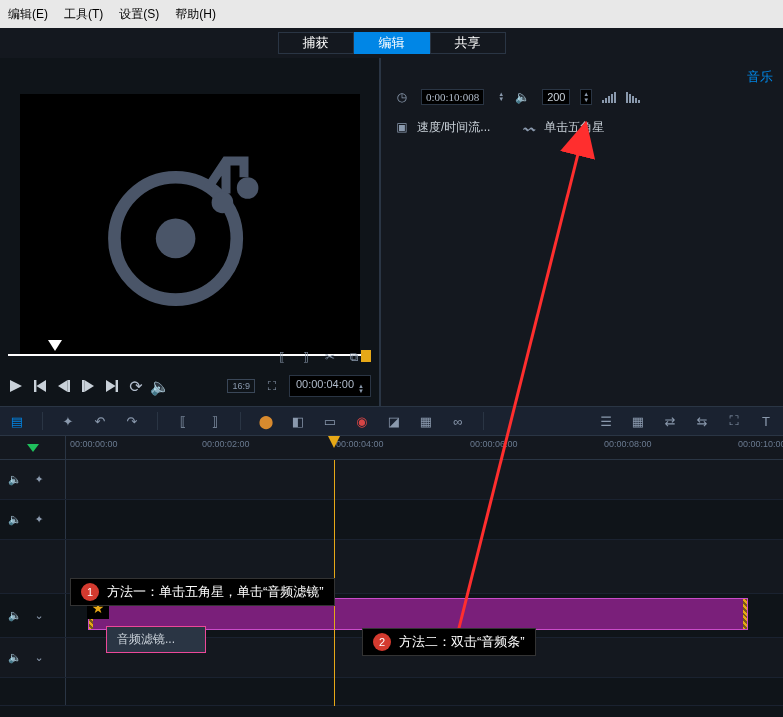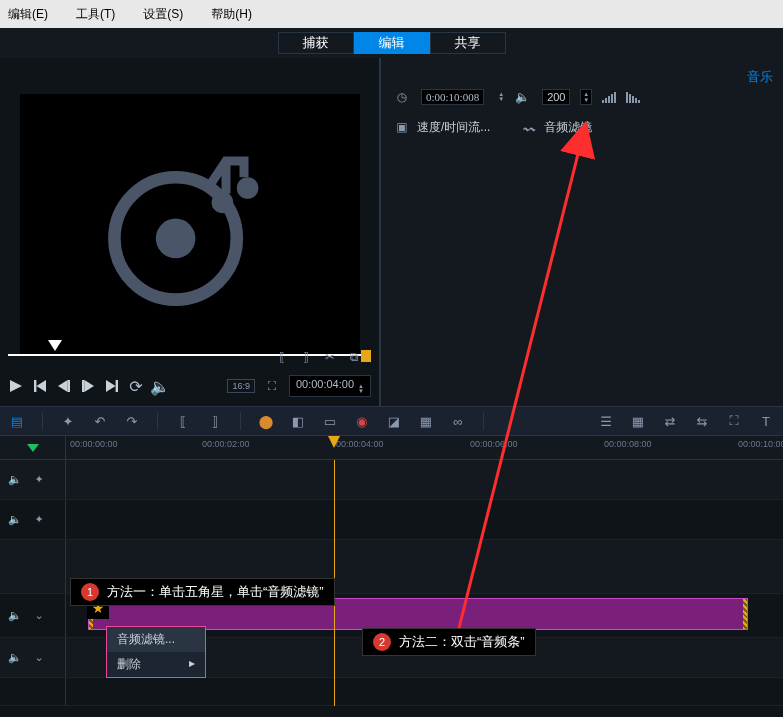--- a/index.html
+++ b/index.html
@@ -1,19 +1,19 @@
 <!DOCTYPE html>
 <html><head>
 <meta charset="utf-8">
 <style>
 * { box-sizing: border-box; margin: 0; padding: 0; font-family: "Microsoft YaHei", sans-serif; }
 body { background: #0f1419; color: #c9d1d9; width: 783px; height: 717px; overflow: hidden; position: relative; }
 
 
-.menubar { height: 28px; background: #e8e8e8; display: flex; align-items: center; padding: 0 8px; gap: 28px; font-size: 12px; color: #000; }
+.menubar { height: 28px; background: #e8e8e8; display: flex; align-items: center; padding: 0 8px; gap: 16px; font-size: 12px; color: #000; }
 .menubar span { cursor: default; }
 
 
 .mode-row { height: 30px; background: #14181f; display: flex; align-items: center; justify-content: center; position: relative; }
 .mode-tabs { display: flex; }
 .mode-tab { width: 76px; height: 22px; display: flex; align-items: center; justify-content: center; font-size: 13px; color: #fff; background: #14181f; border: 1px solid #2a3544; cursor: pointer; }
 .mode-tab.active { background: #0086e6; border-color: #0086e6; }
 
 .main-row { display: flex; height: 348px; }
 
@@ -200,21 +200,21 @@
           <span style="height:3px"></span>
         </div>
     </div>
     <div class="opt-row2">
       <div class="opt-item">
         <span class="i-btn">▣</span>
         <span>速度/时间流...</span>
       </div>
       <div class="opt-item">
         <span class="i-btn">〰</span>
-        <span>音频滤镜</span>
+        <span>单击五角星</span>
       </div>
     </div>
   </div>
 </div>
 
 <div class="toolbar">
   <div class="tb-group">
     <span class="tb-icon" style="color:#0086e6">▤</span>
   </div>
   <div class="tb-divider"></div>
@@ -306,24 +306,20 @@
   <div class="track alt" style="height:28px">
     <div class="track-head"></div>
     <div class="track-body"></div>
   </div>
 </div>
 
 <div class="ctx-menu">
   <div class="ctx-item active">
       <span>音频滤镜...</span>
     </div>
-  <div class="ctx-item">
-      <span>删除</span>
-      <span>▸</span>
-    </div>
 </div>
 
 <div class="callout" style="left:70px; top:578px;">
   <span class="nbadge">1</span>
   <span>方法一：单击五角星，单击“音频滤镜”</span>
 </div>
 <div class="callout" style="left:362px; top:628px;">
   <span class="nbadge">2</span>
   <span>方法二：双击“音频条”</span>
 </div>

